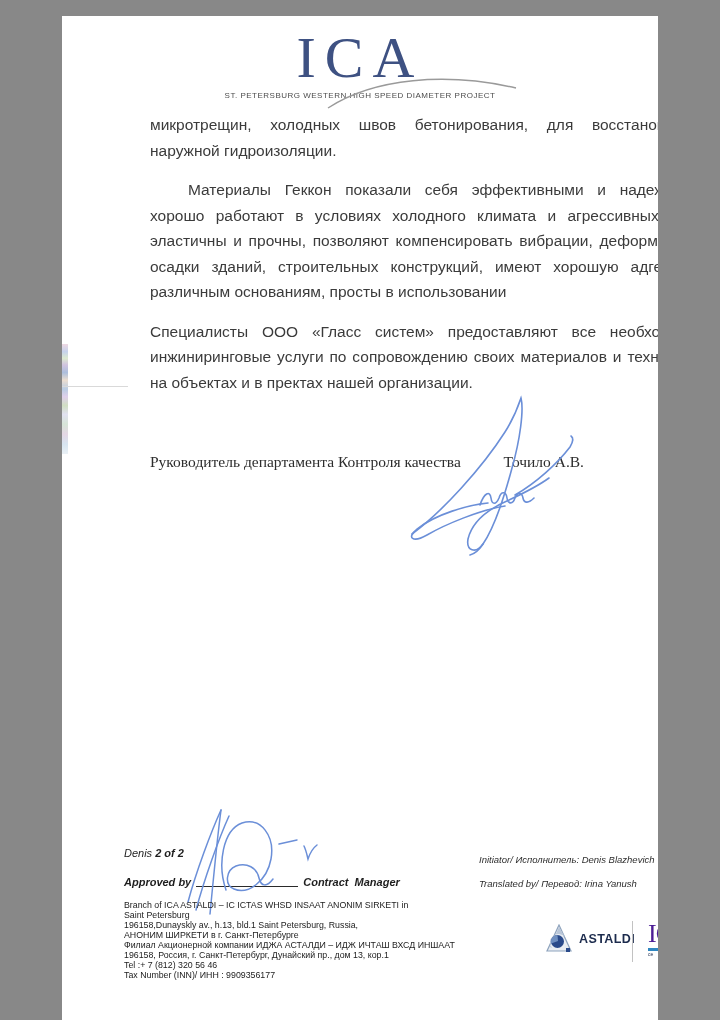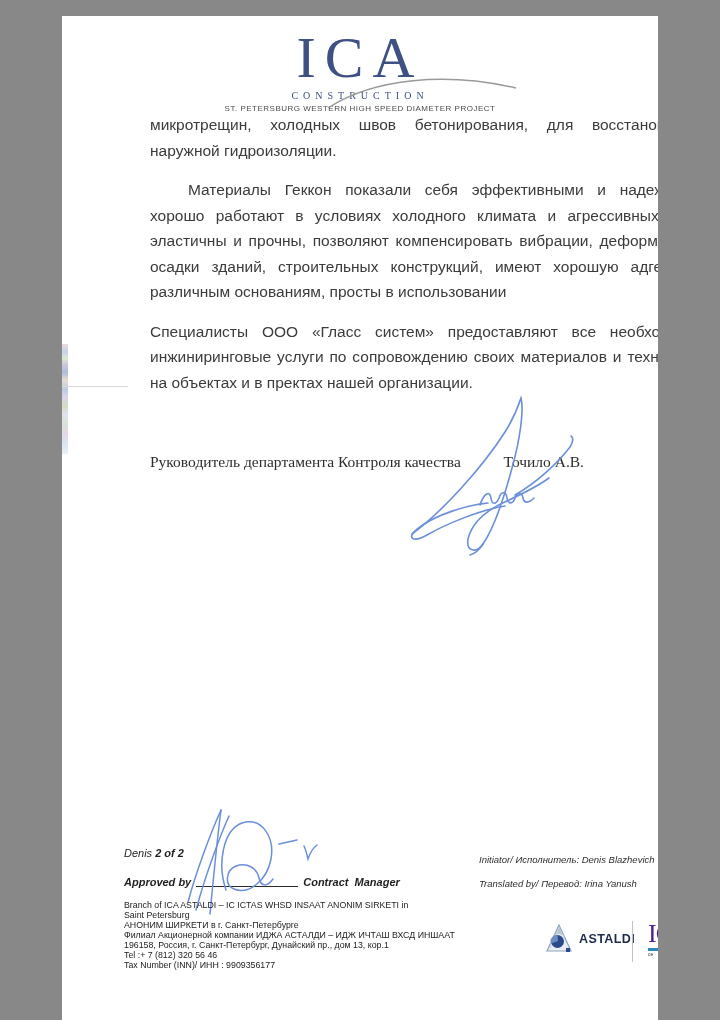--- a/index.html
+++ b/index.html
@@ -135,21 +135,20 @@
 <div class="page">
 
   <div class="scan-strip"></div>
   <div class="scan-hline"></div>
 
   <div class="logo-block">
     <div class="logo-ica">ICA</div>
     <svg class="logo-arc" viewBox="0 0 192 42">
       <path d="M2 38 C 48 8, 120 2, 190 18" fill="none" stroke="#9a9a9a" stroke-width="1.4"></path>
     </svg>
-    <div class="logo-construction">CONSTRUCTION</div>
     <div class="logo-project">ST. PETERSBURG WESTERN HIGH SPEED DIAMETER PROJECT</div>
   </div>
 
   <div class="body-text">
     <p>микротрещин, холодных швов бетонирования, для восстановления наружной гидроизоляции.</p>
     <p class="indent">Материалы Геккон показали себя эффективными и надежными, хорошо работают в условиях холодного климата и агрессивных сред, эластичны и прочны, позволяют компенсировать вибрации, деформации и осадки зданий, строительных конструкций, имеют хорошую адгезию к различным основаниям, просты в использовании</p>
     <p>Специалисты ООО «Гласс систем» предоставляют все необходимые инжиниринговые услуги по сопровождению своих материалов и технологий на объектах и в пректах нашей организации.</p>
   </div>
 
   <div class="sign-row">
@@ -194,20 +193,21 @@
     <span>Denis Blazhevich</span>
   </div>
   <div class="translated-line">
     <span>Translated by/ Перевод:</span>
     <span>Irina Yanush</span>
   </div>
 
   <div class="address">
     <div>Branch of ICA ASTALDI – IC ICTAS WHSD INSAAT ANONIM SIRKETI in</div>
     <div>Saint Petersburg</div>
+    <div>196158,Dunayskly av., h.13, bld.1 Saint Petersburg, Russia,</div>
     <div>АНОНИМ ШИРКЕТИ в г. Санкт-Петербурге</div>
     <div>Филиал Акционерной компании ИДЖА АСТАЛДИ – ИДЖ ИЧТАШ ВХСД ИНШААТ</div>
     <div>196158, Россия, г. Санкт-Петербург, Дунайский пр., дом 13, кор.1</div>
     <div>Tel :+ 7 (812) 320 56 46</div>
     <div>Tax Number (INN)/ ИНН : 9909356177</div>
   </div>
 
   <div class="astaldi">
     <svg width="26" height="30" viewBox="0 0 26 30">
       <path d="M13 1 L25 27 L1 27 Z" fill="#e9edf2" stroke="#8ea3bd" stroke-width="1.2"></path>

